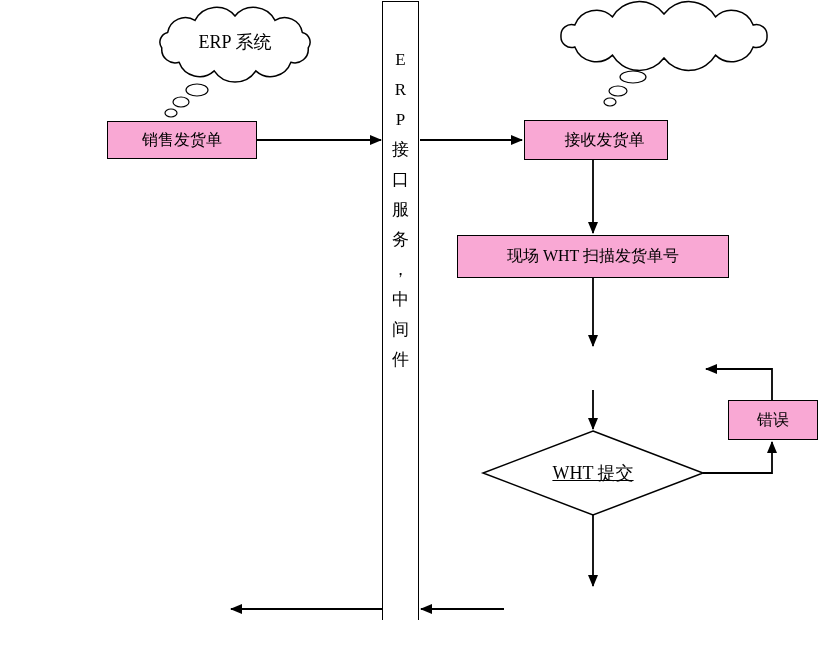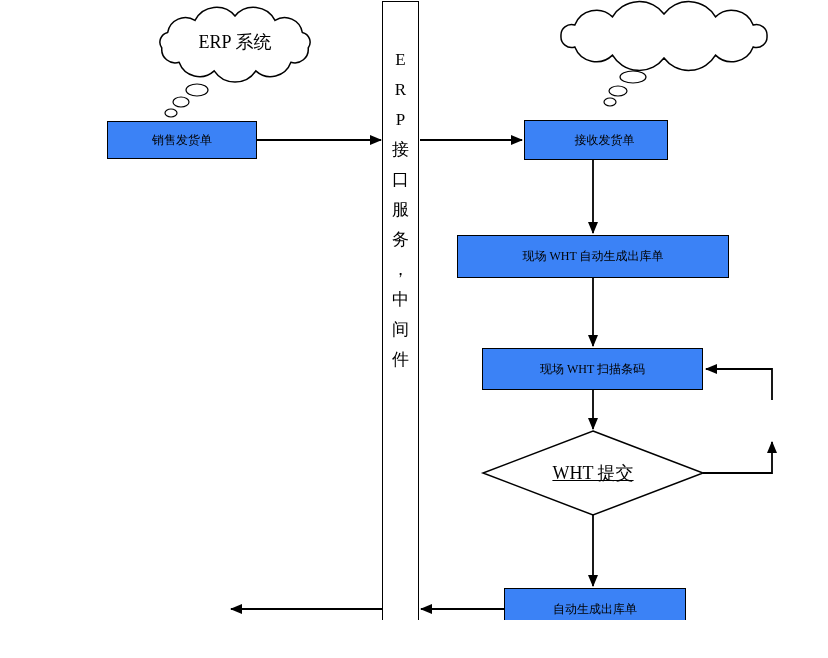--- a/index.html
+++ b/index.html
@@ -12,26 +12,26 @@
     position: relative;
     width: 828px;
     height: 620px;
     background: #ffffff;
     overflow: hidden;
     margin-left: 27px;
   }
   .layer { position: absolute; left: 0; top: 0; }
   .node {
     position: absolute;
-    background: #3b82f6;
+    background: #f9a8d4;
     border: 1.5px solid #000000;
     display: flex;
     align-items: center;
     justify-content: center;
-    font-size: 12px;
+    font-size: 16px;
     white-space: nowrap;
   }
   .plain-label {
     position: absolute;
     display: flex;
     align-items: center;
     justify-content: center;
     font-size: 18px;
     white-space: nowrap;
   }
@@ -107,18 +107,17 @@
         <div>务</div>
         <div>，</div>
         <div>中</div>
         <div>间</div>
         <div>件</div>
       </div>
   </div>
 
   <div class="node" style="left:80px;top:121px;width:150px;height:38px;">销售发货单</div>
   <div class="node" style="left:497px;top:120px;width:144px;height:40px;padding-left:17px;">接收发货单</div>
-  <div class="node" style="left:430px;top:235px;width:272px;height:43px;">现场 WHT 自动生成出库单</div>
-  <div class="node" style="left:455px;top:348px;width:221px;height:42px;">现场 WHT 扫描条码</div>
+  <div class="node" style="left:430px;top:235px;width:272px;height:43px;">现场 WHT 扫描发货单号</div>
   <div class="plain-label" style="left:466px;top:459px;width:200px;height:28px;text-decoration:underline;">WHT 提交</div>
-  <div class="node" style="left:477px;top:588px;width:182px;height:42px;">自动生成出库单</div>
+  <div class="node" style="left:701px;top:400px;width:90px;height:40px;">错误</div>
 
 </div>
 
 </body></html>

